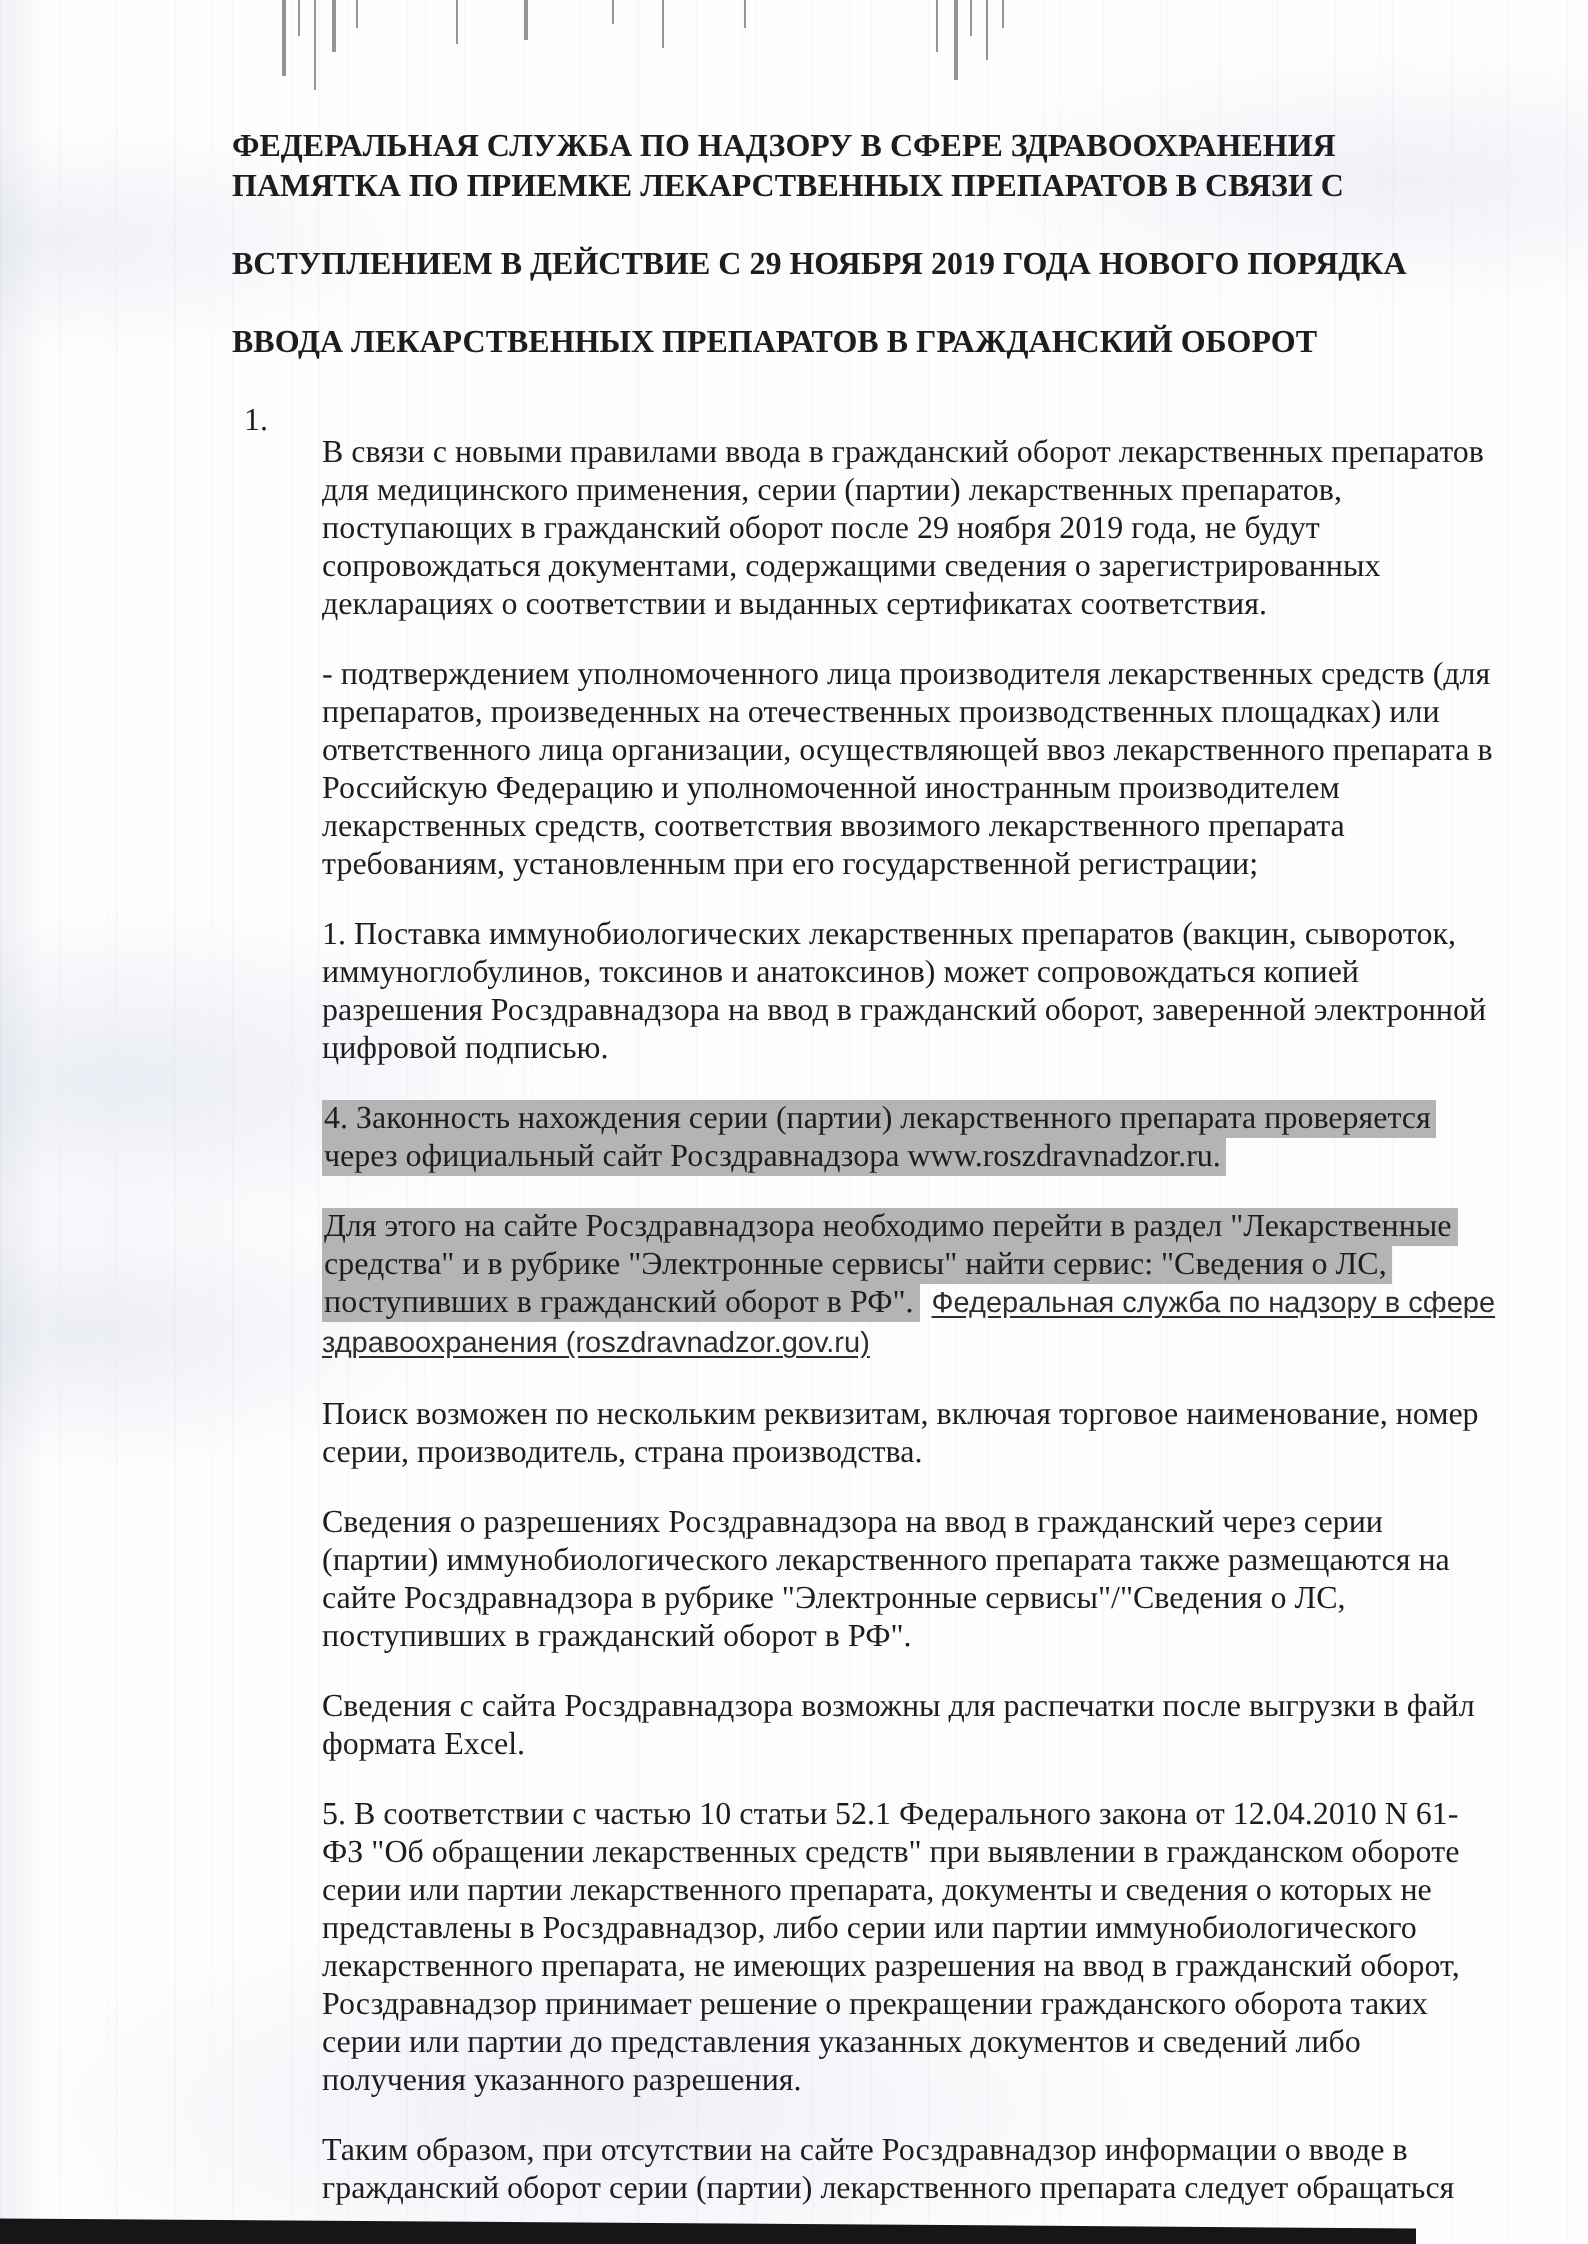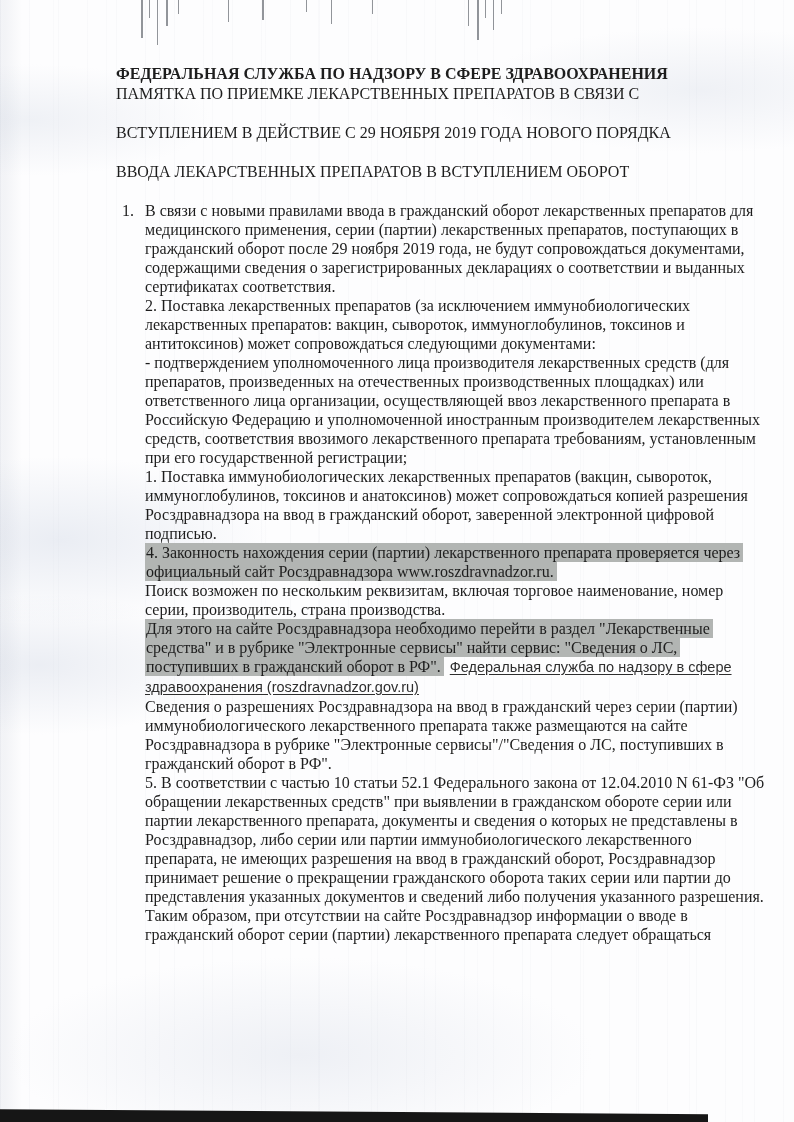--- a/index.html
+++ b/index.html
@@ -39,28 +39,28 @@
     background-position:141px 0,149px 0,157px 0,166px 0,178px 0,228px 0,262px 0,306px 0,331px 0,372px 0,468px 0,477px 0,485px 0,493px 0,501px 0;
   }
   
   .bottom-bar{
     position:absolute;left:0;bottom:0;width:708px;height:15px;
     background:#161616;
     clip-path:polygon(0 15%, 100% 48%, 100% 100%, 0 100%);
   }
   .content{position:absolute;left:116px;top:64px;width:660px;}
   .hdr{font-weight:bold;font-size:16px;line-height:20px;}
-  .title-line{font-weight:normal;font-size:16px;line-height:20px;white-space:nowrap;margin-bottom:19px;}
+  .title-line{font-weight:bold;font-size:16px;line-height:20px;white-space:nowrap;margin-bottom:19px;}
   .title-line:first-of-type{margin-top:13px;}
   .title-line:last-of-type{margin-bottom:7px;}
   .body-col{font-size:16px;line-height:19px;}
   .list-row{display:flex;align-items:flex-start;}
   .list-num{flex:0 0 29px;padding-left:6px;box-sizing:border-box;font-size:16px;line-height:19px;}
   .list-text{width:620px;}
-  .seg{margin:0;}
+  .seg{margin:16px;}
   .hl{background:#b2b5b3;box-decoration-break:clone;-webkit-box-decoration-break:clone;padding:1px 3px 1px 1px;font-family:Liberation Serif, serif;}
   .doc-link{
     font-family:"Liberation Sans", sans-serif;
     font-size:14.5px;color:#2e2e2e;
     text-decoration:underline;text-underline-offset:2px;
     margin-left:6px;cursor:pointer;
   }
 </style>
 </head>
 <body>
@@ -68,38 +68,38 @@
 <div class="page">
 
   <div class="top-streaks"></div>
 
   <div class="content">
 
     <div class="hdr">ФЕДЕРАЛЬНАЯ СЛУЖБА ПО НАДЗОРУ В СФЕРЕ ЗДРАВООХРАНЕНИЯ</div>
 
     <div class="title-line">ПАМЯТКА ПО ПРИЕМКЕ ЛЕКАРСТВЕННЫХ ПРЕПАРАТОВ В СВЯЗИ С</div>
     <div class="title-line">ВСТУПЛЕНИЕМ В ДЕЙСТВИЕ С 29 НОЯБРЯ 2019 ГОДА НОВОГО ПОРЯДКА</div>
-    <div class="title-line">ВВОДА ЛЕКАРСТВЕННЫХ ПРЕПАРАТОВ В ВСТУПЛЕНИЕМ ОБОРОТ</div>
+    <div class="title-line">ВВОДА ЛЕКАРСТВЕННЫХ ПРЕПАРАТОВ В ГРАЖДАНСКИЙ ОБОРОТ</div>
 
     <div class="body-col">
       <div class="list-row">
         <div class="list-num">1.</div>
         <div class="list-text">
 
           <div class="seg">В связи с новыми правилами ввода в гражданский оборот лекарственных препаратов для медицинского применения, серии (партии) лекарственных препаратов, поступающих в гражданский оборот после 29 ноября 2019 года, не будут сопровождаться документами, содержащими сведения о зарегистрированных декларациях о соответствии и выданных сертификатах соответствия.</div>
-          <div class="seg">2. Поставка лекарственных препаратов (за исключением иммунобиологических лекарственных препаратов: вакцин, сывороток, иммуноглобулинов, токсинов и антитоксинов) может сопровождаться следующими документами:</div>
           <div class="seg">- подтверждением уполномоченного лица производителя лекарственных средств (для препаратов, произведенных на отечественных производственных площадках) или ответственного лица организации, осуществляющей ввоз лекарственного препарата в Российскую Федерацию и уполномоченной иностранным производителем лекарственных средств, соответствия ввозимого лекарственного препарата требованиям, установленным при его государственной регистрации;</div>
           <div class="seg">1. Поставка иммунобиологических лекарственных препаратов (вакцин, сывороток, иммуноглобулинов, токсинов и анатоксинов) может сопровождаться копией разрешения Росздравнадзора на ввод в гражданский оборот, заверенной электронной цифровой подписью.</div>
 
           <div class="seg"><span class="hl">4. Законность нахождения серии (партии) лекарственного препарата проверяется через официальный сайт Росздравнадзора www.roszdravnadzor.ru.</span></div>
 
+          <div class="seg"><span class="hl">Для этого на сайте Росздравнадзора необходимо перейти в раздел "Лекарственные средства" и в рубрике "Электронные сервисы" найти сервис: "Сведения о ЛС, поступивших в гражданский оборот в РФ".</span><a class="doc-link">Федеральная служба по надзору в сфере здравоохранения (roszdravnadzor.gov.ru)</a></div>
+
           <div class="seg">Поиск возможен по нескольким реквизитам, включая торговое наименование, номер серии, производитель, страна производства.</div>
-
-          <div class="seg"><span class="hl">Для этого на сайте Росздравнадзора необходимо перейти в раздел "Лекарственные средства" и в рубрике "Электронные сервисы" найти сервис: "Сведения о ЛС, поступивших в гражданский оборот в РФ".</span><a class="doc-link">Федеральная служба по надзору в сфере здравоохранения (roszdravnadzor.gov.ru)</a></div>
           <div class="seg">Сведения о разрешениях Росздравнадзора на ввод в гражданский через серии (партии) иммунобиологического лекарственного препарата также размещаются на сайте Росздравнадзора в рубрике "Электронные сервисы"/"Сведения о ЛС, поступивших в гражданский оборот в РФ".</div>
+          <div class="seg">Сведения с сайта Росздравнадзора возможны для распечатки после выгрузки в файл формата Excel.</div>
           <div class="seg">5. В соответствии с частью 10 статьи 52.1 Федерального закона от 12.04.2010 N 61-ФЗ "Об обращении лекарственных средств" при выявлении в гражданском обороте серии или партии лекарственного препарата, документы и сведения о которых не представлены в Росздравнадзор, либо серии или партии иммунобиологического лекарственного препарата, не имеющих разрешения на ввод в гражданский оборот, Росздравнадзор принимает решение о прекращении гражданского оборота таких серии или партии до представления указанных документов и сведений либо получения указанного разрешения.</div>
           <div class="seg">Таким образом, при отсутствии на сайте Росздравнадзор информации о вводе в гражданский оборот серии (партии) лекарственного препарата следует обращаться</div>
 
         </div>
       </div>
     </div>
 
   </div>
 
   <div class="bottom-bar"></div>

